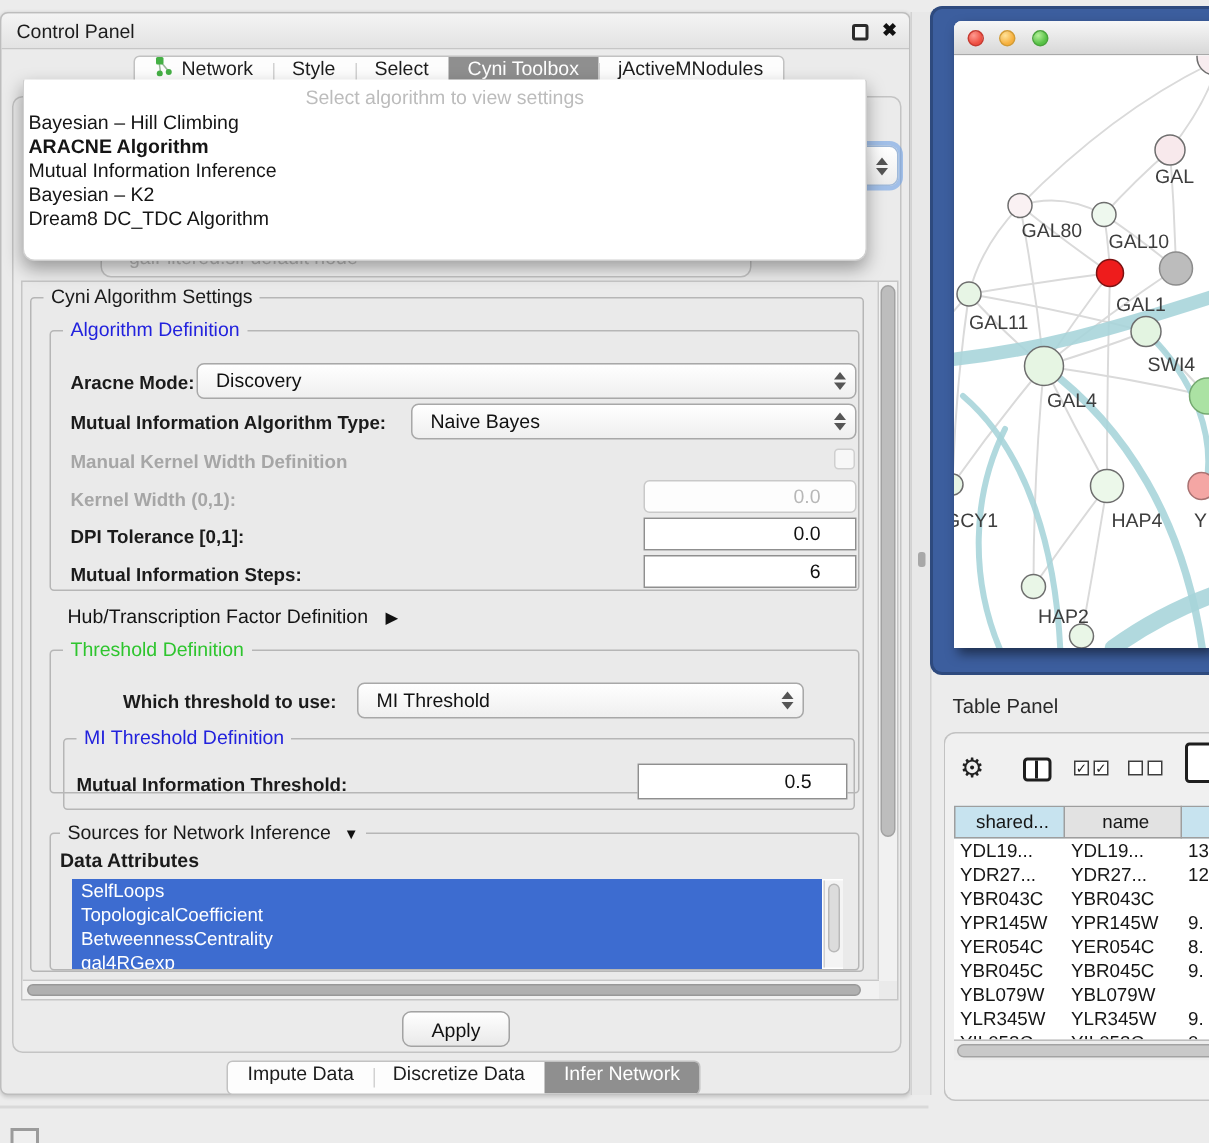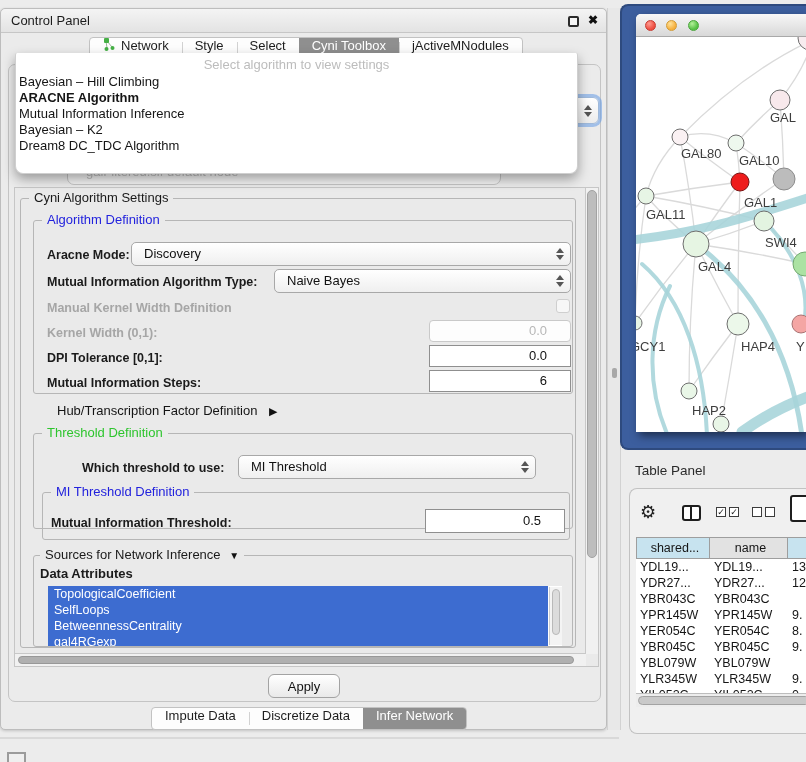--- a/index.html
+++ b/index.html
@@ -190,21 +190,21 @@
           <div class="ibox dis" style="left:395px;top:99px;width:142px;">0.0</div>
 
           <span class="lbl" style="left:13px;top:129px;">DPI Tolerance [0,1]:</span>
           <div class="ibox" style="left:395px;top:124px;width:142px;">0.0</div>
 
           <span class="lbl" style="left:13px;top:154px;">Mutual Information Steps:</span>
           <div class="ibox" style="left:395px;top:149px;width:142px;">6</div>
         </div>
 
         <div class="hub" style="left:24px;top:204px;">
-          <span style="position:relative;margin-left:12px;">Hub/Transcription Factor Definition</span>
+          <span style="position:relative;">Hub/Transcription Factor Definition</span>
           <span class="tri">▶</span>
         </div>
 
         <div class="fs" style="left:12px;top:234px;width:540px;height:96px;">
           <span class="cap green">Threshold Definition</span>
 
           <span class="lbl" style="left:48px;top:26px;">Which threshold to use:</span>
           <div class="combo" style="left:204px;top:21px;width:298px;">
             <span class="cb-text">MI Threshold</span>
             <span class="cb-arr"></span>
@@ -218,22 +218,22 @@
         </div>
 
         <div class="fs" style="left:12px;top:356px;width:540px;height:92px;">
           <span class="cap" style="left:6px;">
             <span style="position:relative;">Sources for Network Inference</span>
             <span class="tri-d">▼</span>
           </span>
           <span class="lbl" style="left:6px;top:10px;font-size:13px;">Data Attributes</span>
           <div class="attr-list" style="left:14px;top:30px;width:514px;height:60px;">
             <div id="attrList" style="position:relative;">
+                <div class="attr-item">SelfLoops</div>
                 <div class="attr-item">TopologicalCoefficient</div>
-                <div class="attr-item">SelfLoops</div>
                 <div class="attr-item">BetweennessCentrality</div>
                 <div class="attr-item">gal4RGexp</div>
               </div>
             <div class="lscroll">
                 <div class="lthumb"></div>
               </div>
           </div>
         </div>
       </div>
 

